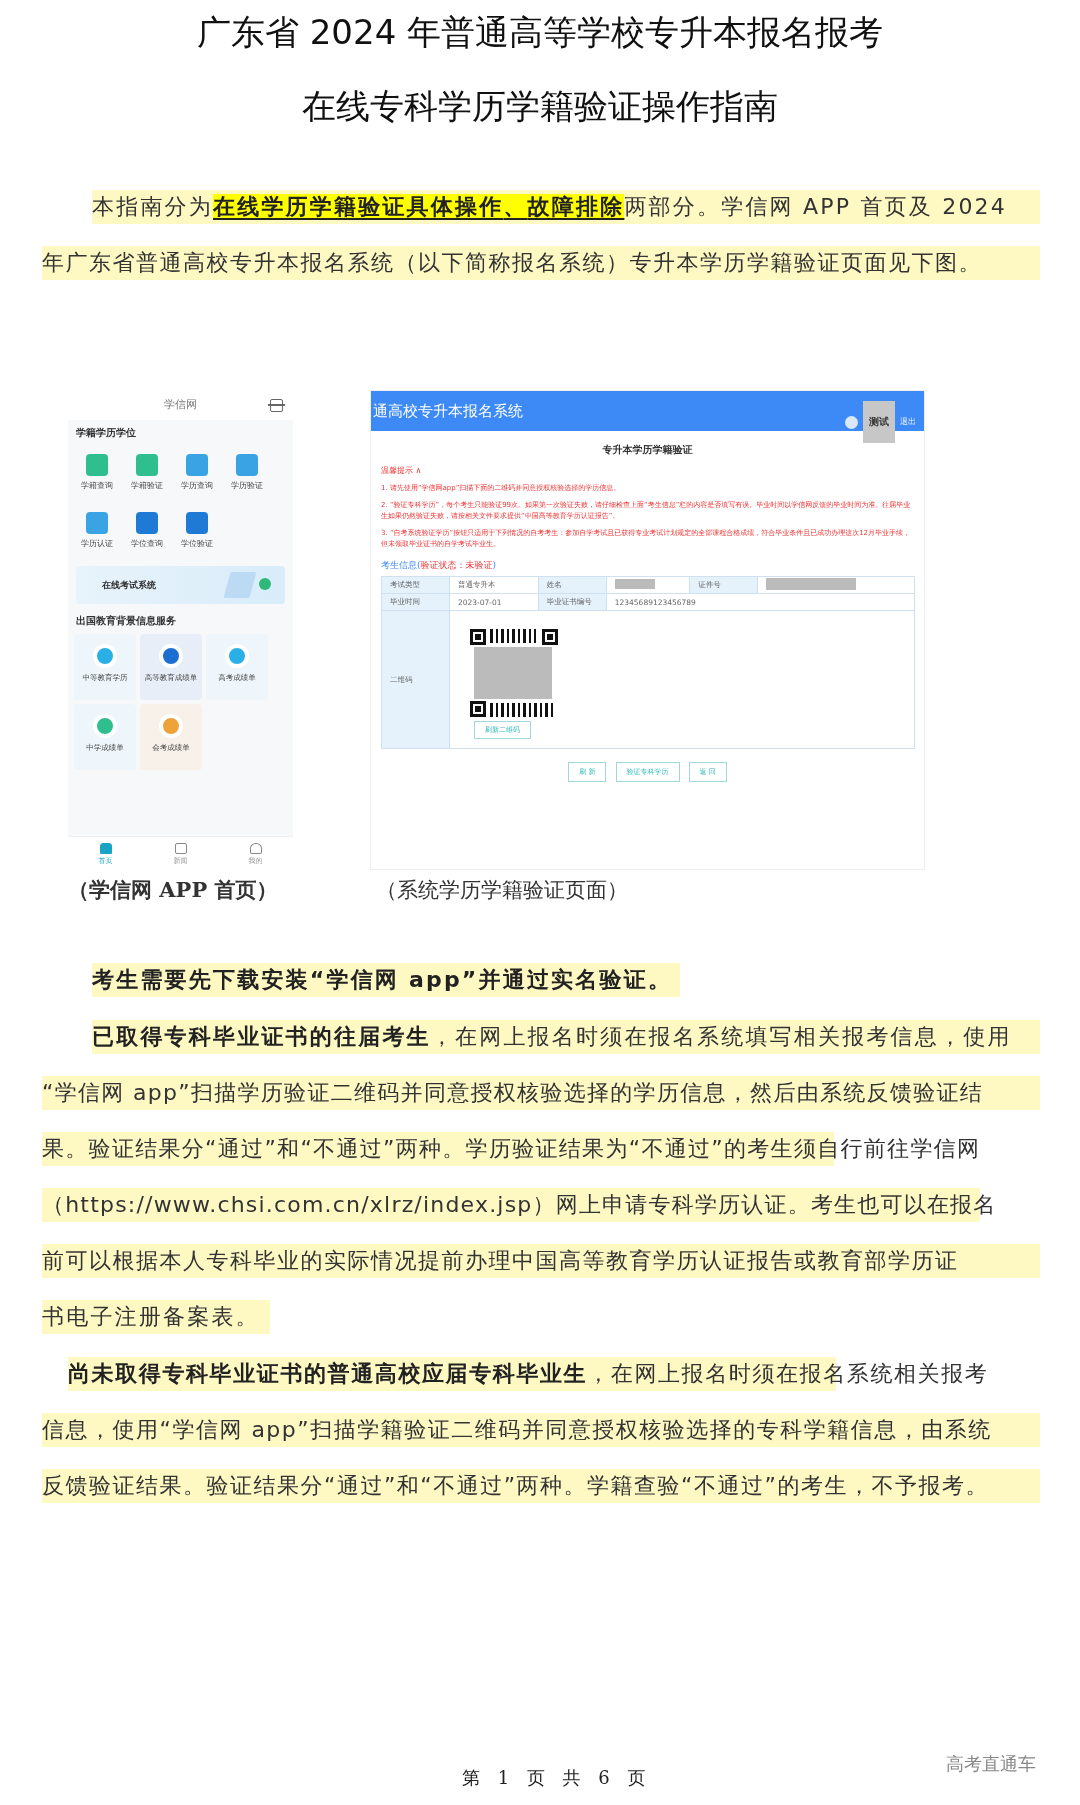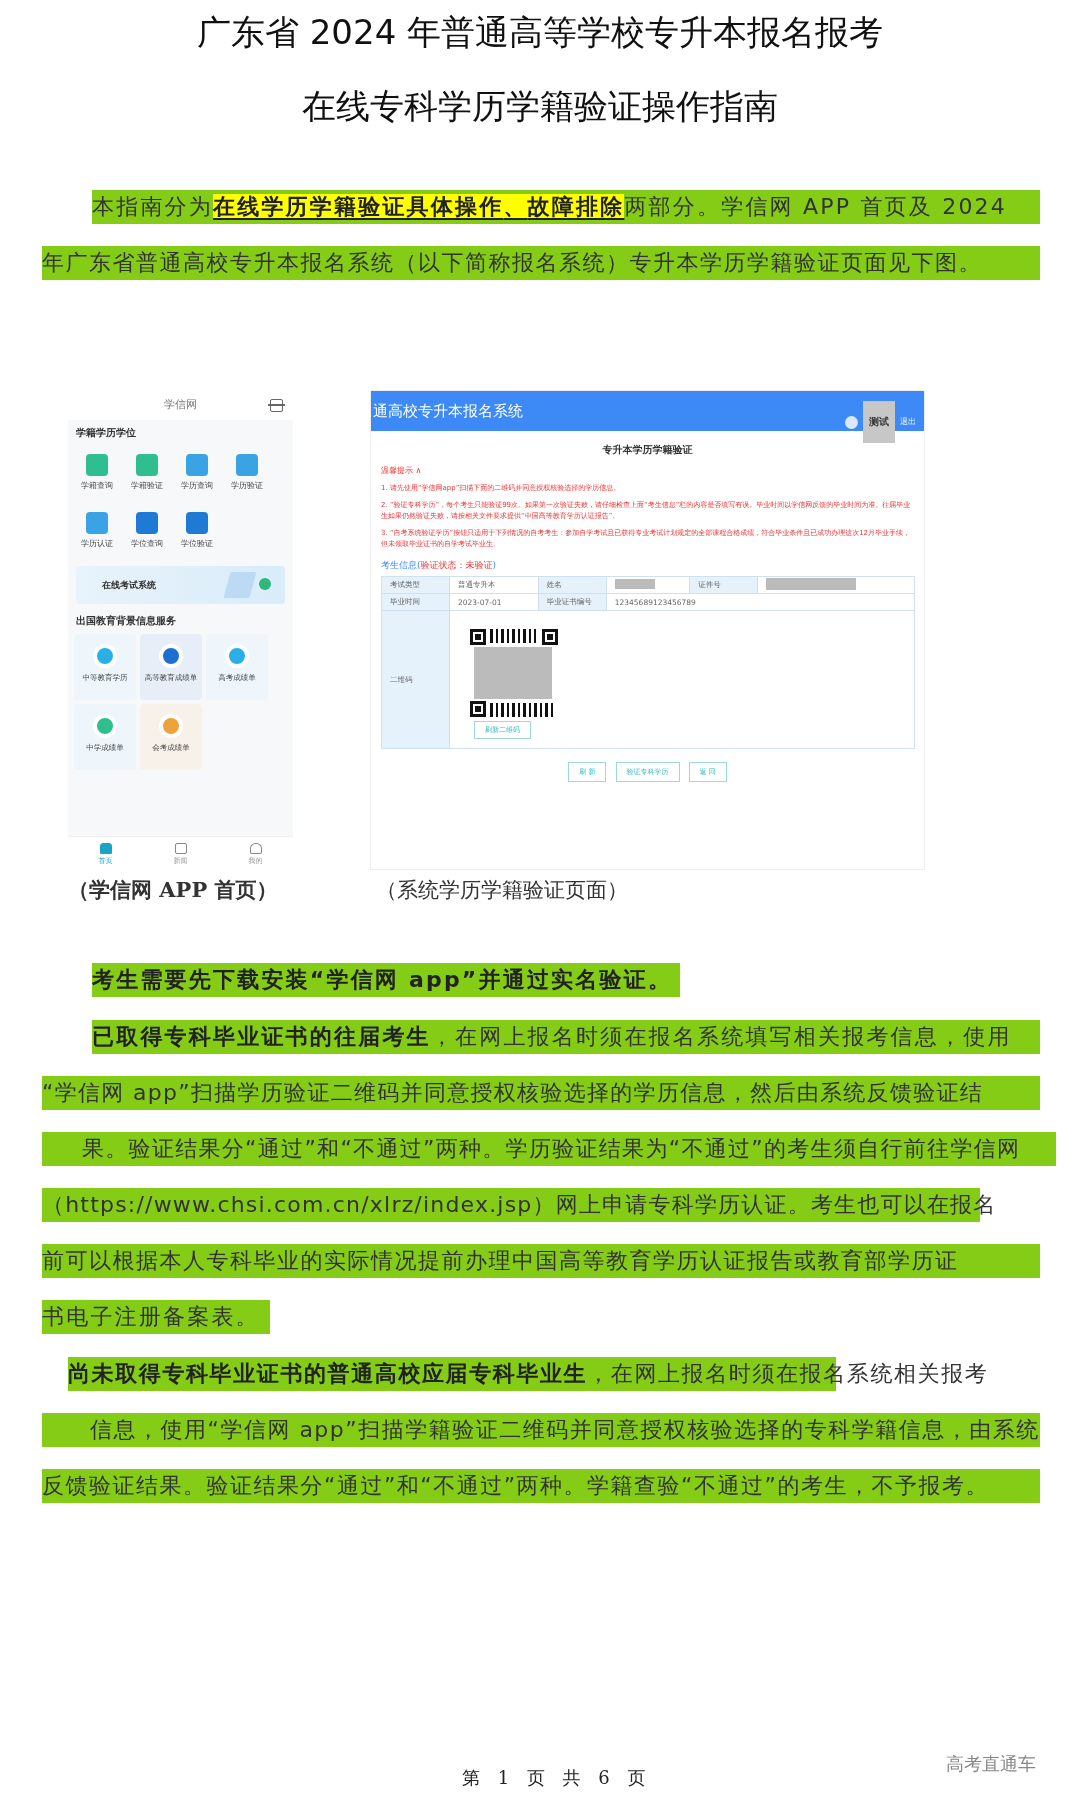--- a/index.html
+++ b/index.html
@@ -3,21 +3,21 @@
 <meta charset="utf-8">
 <style>
   * { box-sizing: border-box; margin: 0; padding: 0; }
   html, body { width: 1080px; height: 1805px; background: #ffffff; overflow: hidden; }
   body { position: relative; font-family: "DejaVu Sans", "Liberation Sans", sans-serif; color: #222; }
 
   .title { position: absolute; left: 0; width: 1080px; text-align: center; font-family: "DejaVu Sans", sans-serif; font-size: 34px; color: #111; letter-spacing: 0px; }
   .title.t1 { top: 10px; }
   .title.t2 { top: 84px; }
 
-  .line { position: absolute; height: 34px; background: #84cc16; font-size: 22px; line-height: 34px; color: #333; white-space: nowrap; letter-spacing: 2.2px; }
+  .line { position: absolute; height: 34px; background: #fef9c3; font-size: 22px; line-height: 34px; color: #333; white-space: nowrap; letter-spacing: 2.2px; }
   .hl { background: #ffff00; font-weight: bold; color: #222; text-decoration: underline; text-underline-offset: 4px; }
   .b { font-weight: bold; color: #222; }
 
   
   .phone { position: absolute; left: 68px; top: 390px; width: 225px; height: 480px; background: #f7f8fa; }
   .ph-top { height: 30px; background: #fff; position: relative; font-size: 11px; color: #777; text-align: center; line-height: 30px; }
   .ph-scan { position: absolute; right: 10px; top: 9px; width: 13px; height: 13px; border: 1.5px solid #666; border-radius: 2px; }
   .ph-scan::after { content: ""; position: absolute; left: -3px; right: -3px; top: 4px; height: 1.5px; background: #666; }
   .ph-sec { font-size: 10px; font-weight: bold; color: #333; padding: 6px 8px; }
   .ph-grid { display: flex; flex-wrap: wrap; padding: 0 4px; }
@@ -166,23 +166,23 @@
   </div>
 </div>
 
 <div class="caption" style="left:68px; top:876px;font-weight:bold;">（学信网 APP 首页）</div>
 <div class="caption" style="left:376px; top:876px;">（系统学历学籍验证页面）</div>
 
 <div class="line b" style="left:92px; top:963px; width:588px;">考生需要先下载安装“学信网 app”并通过实名验证。</div>
 
 <div class="line" style="left:92px; top:1020px; width:948px;"><span class="b">已取得专科毕业证书的往届考生</span><span>，在网上报名时须在报名系统填写相关报考信息，使用</span></div>
 <div class="line" style="left:42px; top:1076px; width:998px; letter-spacing:1.3px;">“学信网 app”扫描学历验证二维码并同意授权核验选择的学历信息，然后由系统反馈验证结</div>
-<div class="line" style="left:42px; top:1132px; width:1014px; letter-spacing:1.3px;padding-left:40px;">果。验证结果分“通过”和“不通过”两种。学历验证结果为“不通过”的考生须自行前往学信网</div>
+<div class="line" style="left:42px; top:1132px; width:792px; letter-spacing:1.3px;">果。验证结果分“通过”和“不通过”两种。学历验证结果为“不通过”的考生须自行前往学信网</div>
 <div class="line" style="left:42px; top:1188px; width:938px; letter-spacing:1.2px;">（https://www.chsi.com.cn/xlrz/index.jsp）网上申请专科学历认证。考生也可以在报名</div>
 <div class="line" style="left:42px; top:1244px; width:998px; letter-spacing:1.5px;">前可以根据本人专科毕业的实际情况提前办理中国高等教育学历认证报告或教育部学历证</div>
 <div class="line" style="left:42px; top:1300px; width:228px;">书电子注册备案表。</div>
 
 <div class="line" style="left:68px; top:1357px; width:768px; letter-spacing:1.6px;"><span class="b">尚未取得专科毕业证书的普通高校应届专科毕业生</span><span>，在网上报名时须在报名系统相关报考</span></div>
-<div class="line" style="left:42px; top:1413px; width:998px; letter-spacing:1.5px;padding-left:48px;">信息，使用“学信网 app”扫描学籍验证二维码并同意授权核验选择的专科学籍信息，由系统</div>
+<div class="line" style="left:42px; top:1413px; width:998px; letter-spacing:1.5px;">信息，使用“学信网 app”扫描学籍验证二维码并同意授权核验选择的专科学籍信息，由系统</div>
 <div class="line" style="left:42px; top:1469px; width:998px; letter-spacing:1.5px;">反馈验证结果。验证结果分“通过”和“不通过”两种。学籍查验“不通过”的考生，不予报考。</div>
 
 <div class="watermark">高考直通车</div>
 <div class="footer">第 1 页 共 6 页</div>
 
 </body></html>

